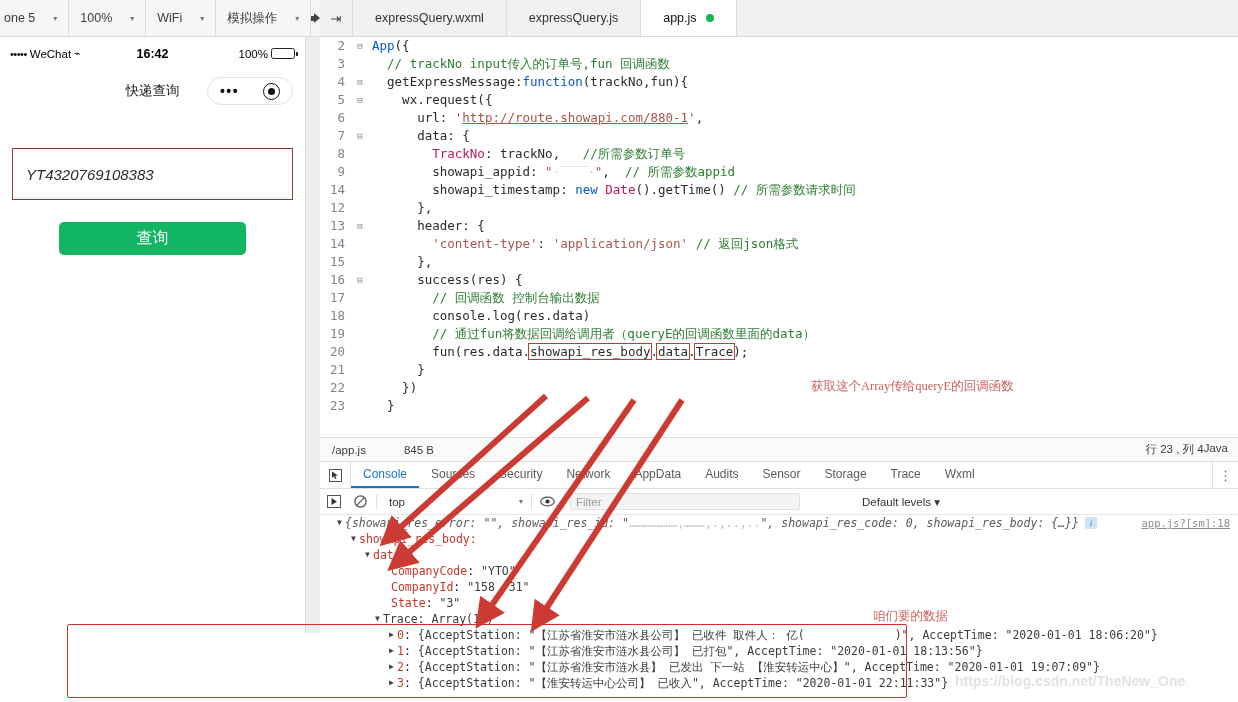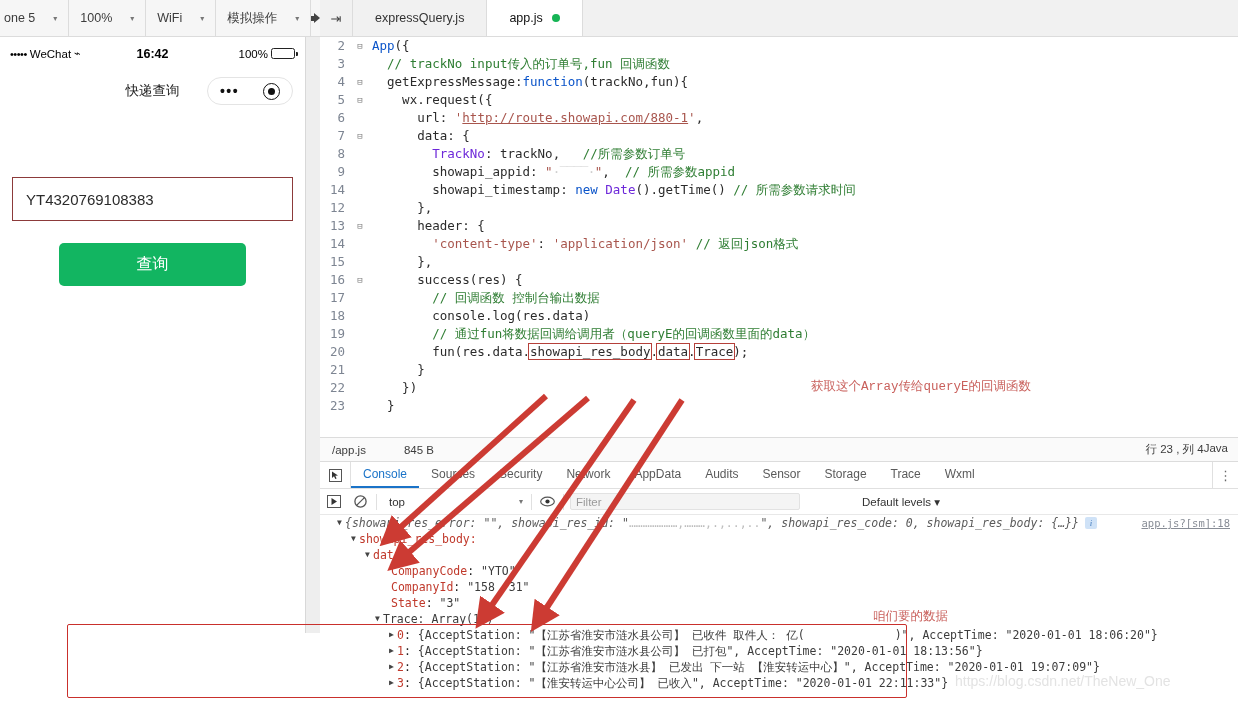--- a/index.html
+++ b/index.html
@@ -86,26 +86,26 @@
   }
   .cap-dots { letter-spacing:1.5px; font-size:14px; font-weight:bold; color:#111; line-height:1; }
   .cap-target {
     width:17px; height:17px; border:1.8px solid #111; border-radius:50%;
     display:flex; align-items:center; justify-content:center;
   }
   .cap-target i { width:7px; height:7px; background:#111; border-radius:50%; display:block; }
 
   .sim-body { padding:0 12px; }
   .sim-input {
-    margin-top:66px; height:44px; border:1px solid #8c3a3a; background:#fff;
+    margin-top:37px; height:52px; border:1px solid #8c3a3a; background:#fff;
     display:flex; align-items:center; padding:0 13px;
-    font-size:15px; color:#2b2b2b;
+    font-size:15px; color:#2b2b2b;font-style:italic;
   }
   .sim-btn {
-    margin:22px auto 0; width:187px; height:43px; border-radius:5px;
+    margin:22px auto 0; width:187px; height:33px; border-radius:5px;
     background:#12b561; color:#fff; font-size:16px;
     display:flex; align-items:center; justify-content:center;
     border:none; cursor:pointer; font-family:"Liberation Sans", sans-serif;
   }
 
   .sim-footer {
     position:absolute; left:0; top:633px; width:320px; height:69px; background:#ffffff;
   }
   .grey-strip {
     position:absolute; left:306px; top:37px; width:14px; height:596px; background:#eeeeee;
@@ -142,21 +142,21 @@
   .lno {
     width:32px; text-align:right; padding-right:7px; color:#7d8592; flex:0 0 auto;
     font-family:"DejaVu Sans Mono", monospace;
   }
   .fold {
     width:16px; flex:0 0 auto; text-align:center; color:#777; font-size:9px;
     font-family:"DejaVu Sans Mono", monospace;
   }
   .ctext { flex:1; padding-left:4px; }
   .kw { color:#0b54c9; }
-  .prop { color:#6d28d9; }
+  .prop { color:#be185d; }
   .str { color:#a8554d; }
   .cmt { color:#2e7d32; }
   .url { color:#a8554d; text-decoration:underline; }
   .redact {
     display:inline-block; color:#cfcfcf; letter-spacing:-0.5px;
   }
   .boxed {
     outline:1px solid #b5403a; outline-offset:0px;
     padding:0 1px; margin:0 -1px;
   }
@@ -230,28 +230,28 @@
   }
   .blurstr { color:#bdbdbd; }
 
   .trace-box {
     position:absolute; left:67px; top:624px; width:840px; height:74px;
     border:1.5px solid #c9302c; border-radius:2px;
   }
 
   
   .anno {
-    position:absolute; color:#c9605c; font-family:Liberation Mono, monospace;
+    position:absolute; color:#c9605c; font-family:Liberation Serif, serif;
     font-size:12.5px; white-space:nowrap; pointer-events:none;
   }
   .anno-1 { left:811px; top:378px; }
   .anno-2 { left:873px; top:608px; }
   .watermark {
     position:absolute; left:955px; top:673px; color:#e3e3e3; font-size:14px;
-    font-family:"Liberation Sans", sans-serif; pointer-events:none; white-space:nowrap;
+    font-family:"Liberation Sans", sans-serif; pointer-events:none; white-space:nowrap;font-weight:bold;
   }
   .arrows { position:absolute; left:0; top:0; width:1238px; height:702px; pointer-events:none; }
 </style>
 </head>
 <body>
 
 <div class="toolbar">
   <div class="tb-cell first">
     <span>one 5</span>
     <span class="caret">▾</span>
@@ -305,20 +305,23 @@
     <div class="sim-input" placeholder="请输入订单号">YT4320769108383</div>
     <button class="sim-btn">查询</button>
   </div>
 </div>
 <div class="sim-footer"></div>
 
 <div class="editor-wrap">
 
   <div class="tabbar">
     <div class="tab-left-icon">⇥</div>
+    <div class="tab">
+      <span>expressQuery.wxml</span>
+    </div>
     <div class="tab">
       <span>expressQuery.js</span>
     </div>
     <div class="tab active">
       <span>app.js</span>
       <span class="tab-dot"></span>
     </div>
     <div class="tab-filler"></div>
   </div>
 

